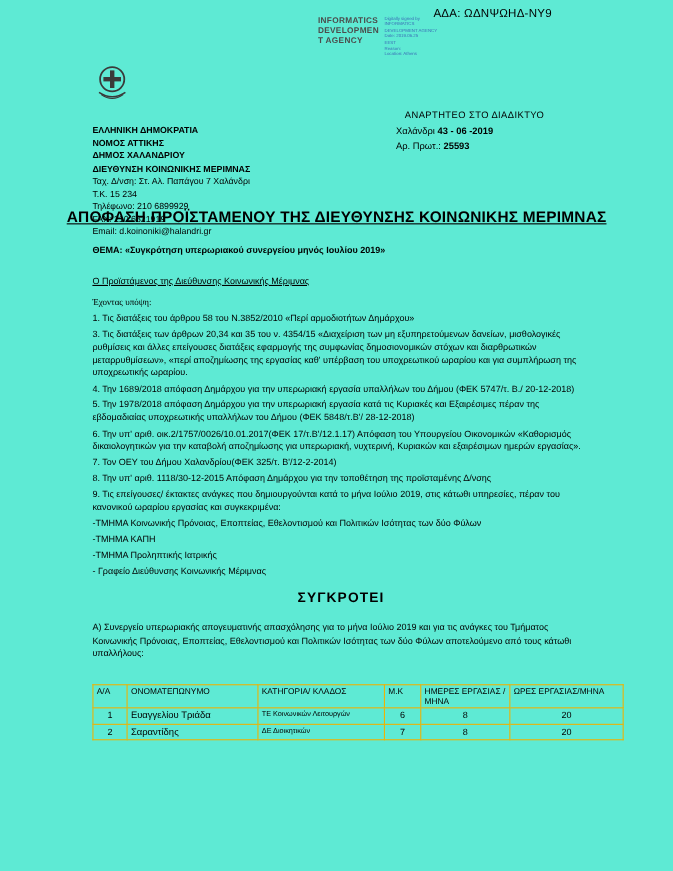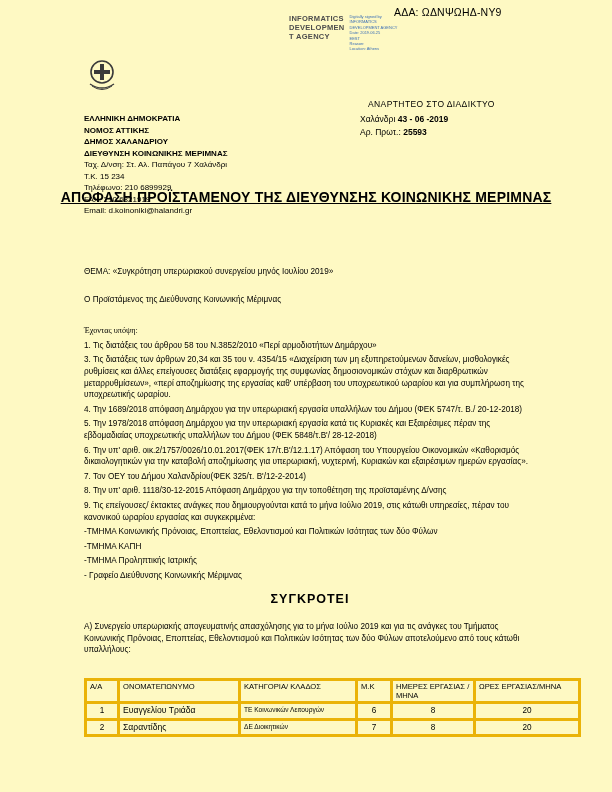--- a/index.html
+++ b/index.html
@@ -1,20 +1,20 @@
 <!DOCTYPE html>
 <html><head>
 <meta charset="utf-8">
 <style>
   html,body { margin:0; padding:0; background:#e8e8e8; }
   .page {
     position:relative;
     width:612px; height:792px;
     margin:0 auto;
-    background:#fef9c3;
+    background:#5eead4;
     font-family:"Liberation Sans", sans-serif;
     color:#000;
     overflow:hidden;
   }
 
   
   .ada {
     position:absolute; top:6px; left:394px;
     font-size:10.5px; letter-spacing:0.2px;
   }
@@ -50,37 +50,37 @@
   
   .title-line {
     position:absolute; top:189px; left:0; width:612px;
     text-align:center; font-size:14px; font-weight:bold;
     text-decoration:underline; letter-spacing:0.2px;
   }
   .docbody {
     position:absolute; top:222px; left:84px; width:452px;
     font-size:8.2px; line-height:11.6px;
   }
-  .subject { font-weight:normal; margin-bottom:16px;margin-top:44px; }
-  .intro   { margin-bottom:20px; }
+  .subject { font-weight:bold; margin-bottom:16px; }
+  .intro   { margin-bottom:8px;text-decoration:underline; }
   .having  { margin-bottom:3px;font-family:Liberation Serif, serif; }
   .item    { margin-bottom:3px; }
   .decision {
     text-align:center; font-weight:bold; font-size:12.5px;
     letter-spacing:1px; margin:13px 0 15px 0;
   }
   .para-a { margin-bottom:22px; }
 
   
   table.staff {
     border-collapse:collapse; width:452px;
     font-size:8.2px; table-layout:fixed;
   }
   table.staff th, table.staff td {
-    border:3px solid #eab308; padding:1px 3px; vertical-align:top;
+    border:1px solid #eab308; padding:1px 3px; vertical-align:top;
     overflow:hidden;
   }
   table.staff th {
     font-weight:normal; text-align:left; font-size:7.6px; line-height:9.2px;
   }
   .col-aa  { width:24px; text-align:center; }
   .col-nm  { width:112px; }
   .col-kat { width:108px; }
   .col-mk  { width:26px; text-align:center; }
   .col-hm  { width:74px; }

